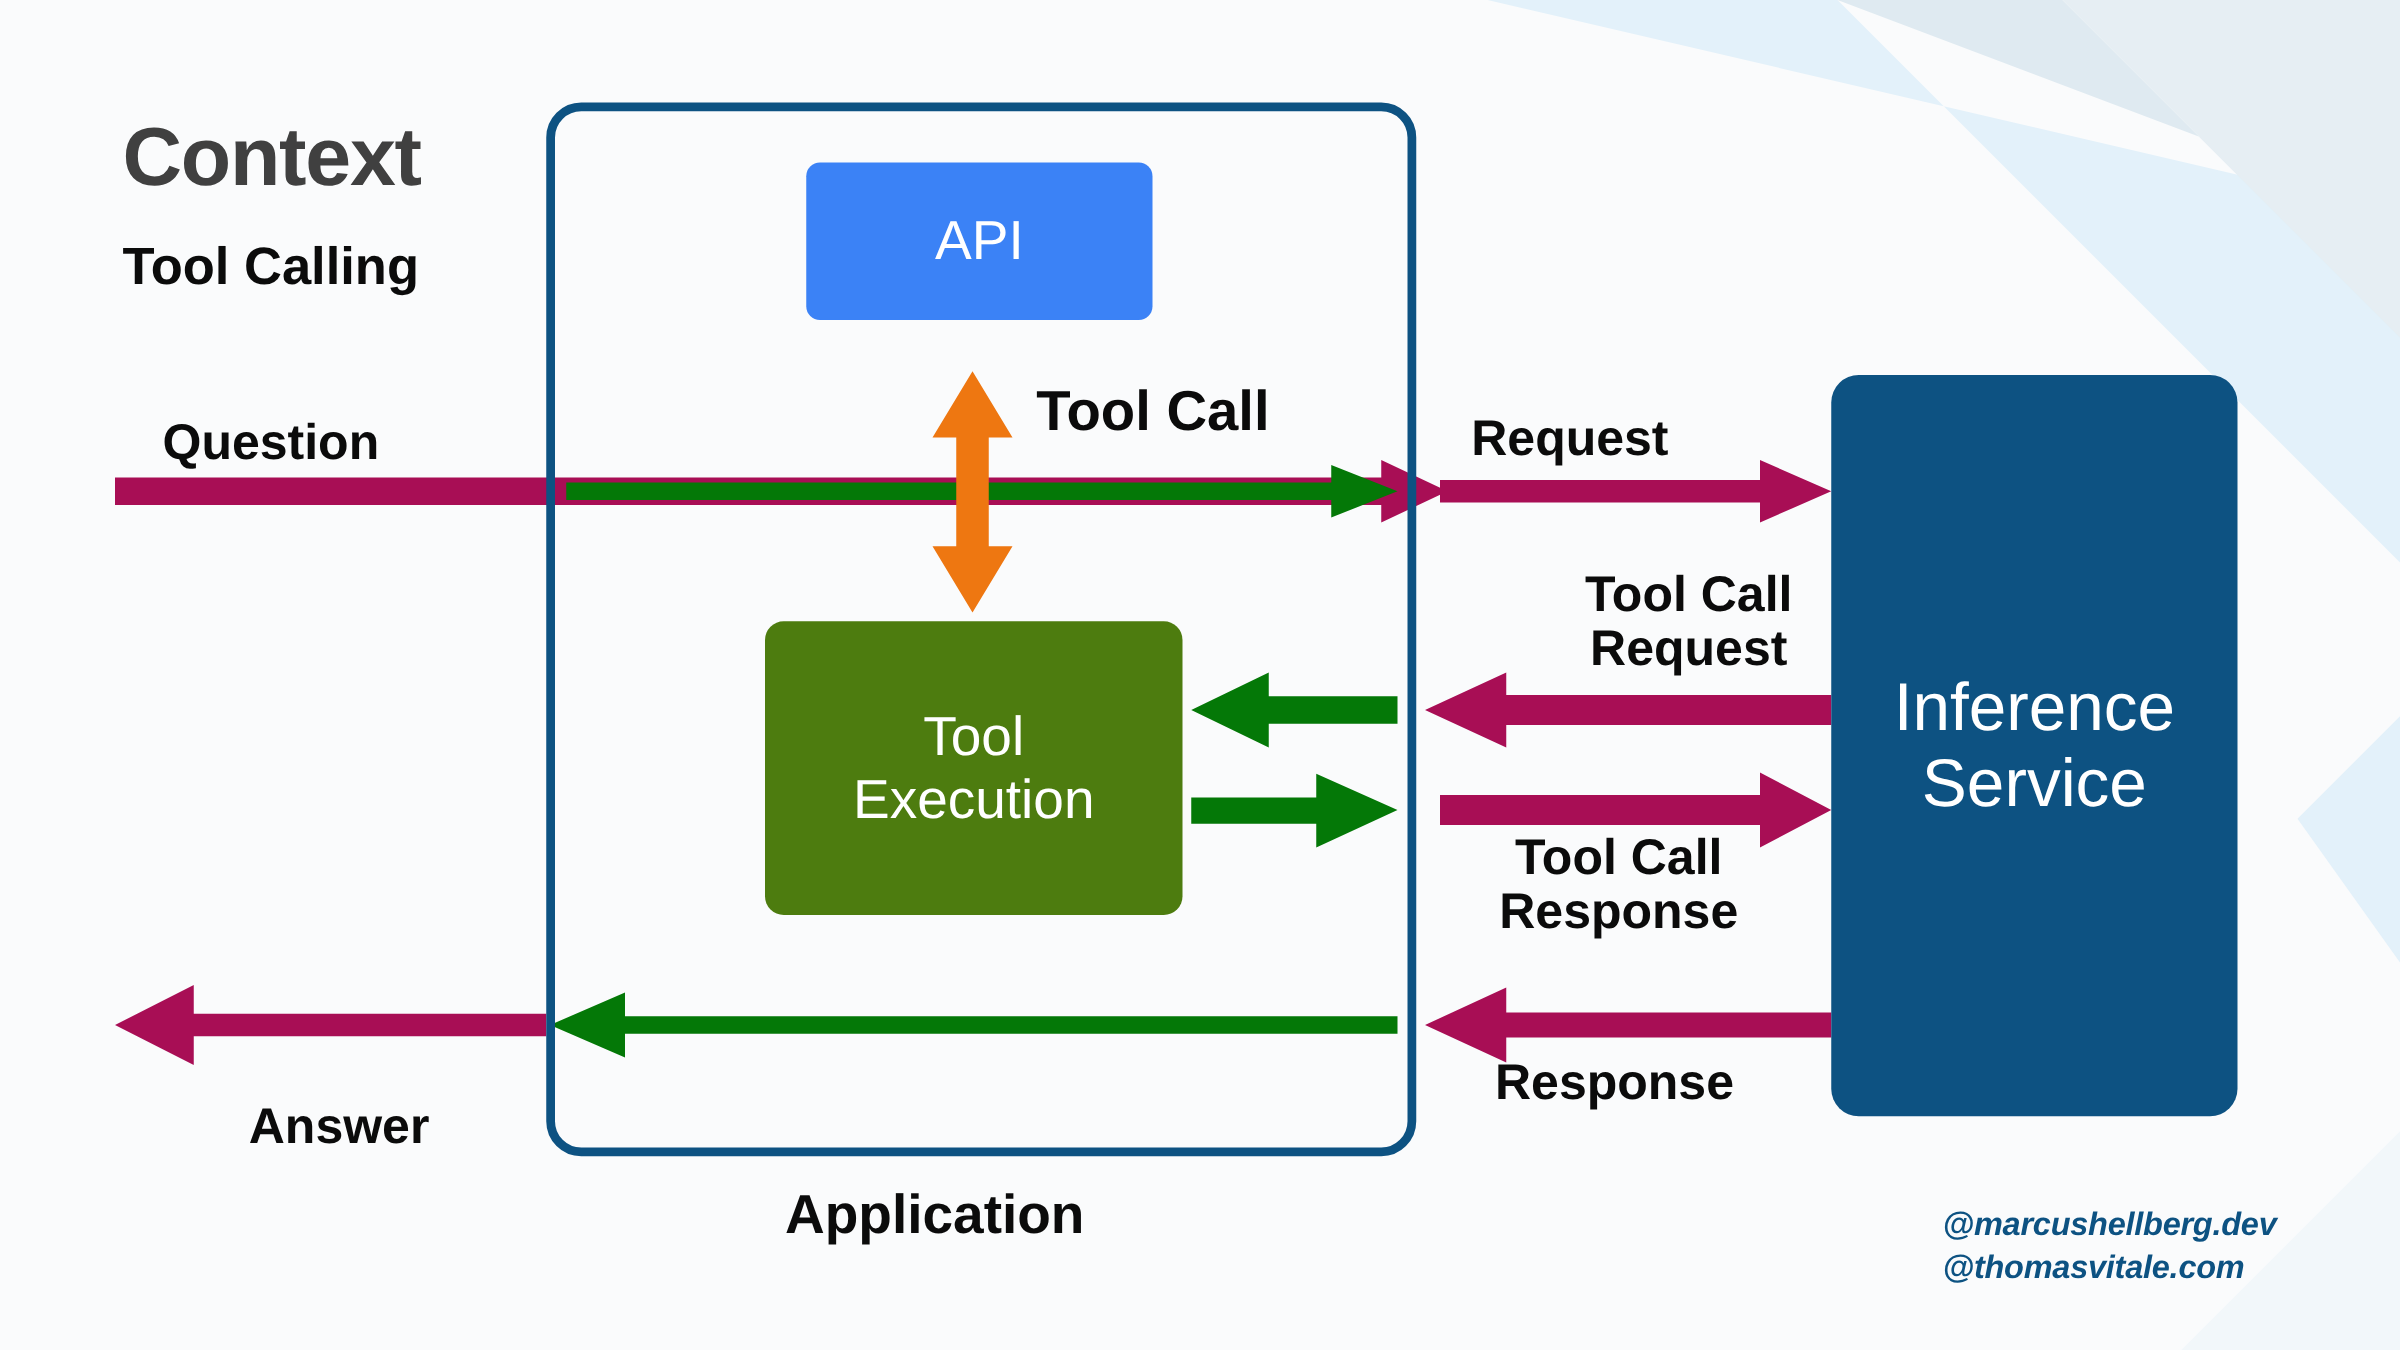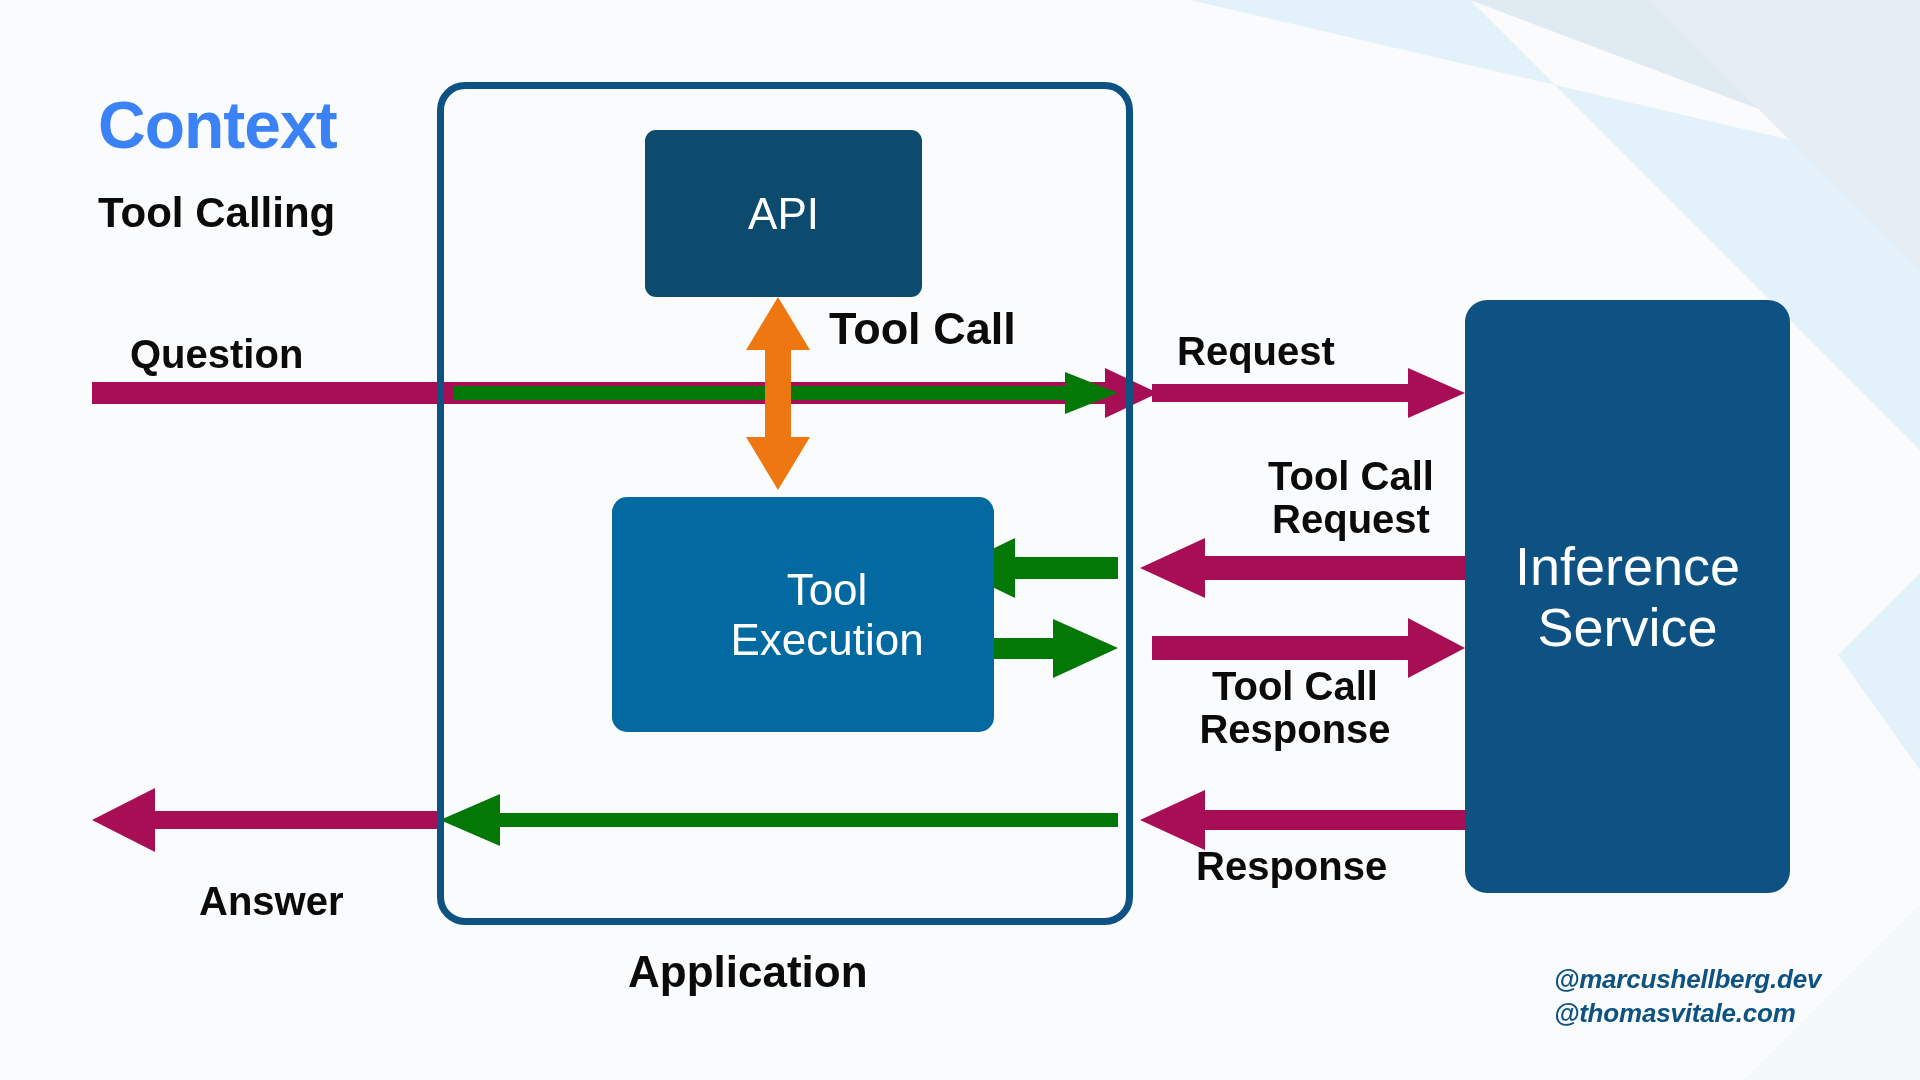--- a/index.html
+++ b/index.html
@@ -11,46 +11,45 @@
     position:relative;
   }
   #stage{position:absolute;left:0;top:0;width:1920px;height:1080px;}
   .bg-svg{position:absolute;left:0;top:0;width:1920px;height:1080px;}
   .layer{position:absolute;left:0;top:0;width:1920px;height:1080px;}
 
   
   .title-main{
     position:absolute;left:98px;top:92px;
     font-size:66px;font-weight:bold;letter-spacing:-1px;
-    color:#3b82f6;line-height:1;
+    color:#404040;line-height:1;
   }
   .title-sub{
     position:absolute;left:98px;top:192px;
     font-size:42px;font-weight:bold;
     color:#0b0b0b;line-height:1;
   }
 
   
   .box{position:absolute;display:flex;align-items:center;justify-content:center;
        text-align:center;color:#ffffff;line-height:1.12;}
   .app-box{
     position:absolute;left:437px;top:82px;width:696px;height:843px;
     border:7px solid #0d5282;border-radius:28px;
     background:transparent;box-sizing:border-box;
   }
   .api-box{
-    left:645px;top:130px;width:277px;height:167px;
-    background:#0c4a6e;border-radius:11px;
+    left:645px;top:130px;width:277px;height:126px;
+    background:#3b82f6;border-radius:11px;
     font-size:44px;
   }
   .tool-box{
     left:612px;top:497px;width:334px;height:235px;
-    background:#0369a1;border-radius:15px;
+    background:#4d7c0f;border-radius:15px;
     font-size:44px;
-    padding-left:48px;
   }
   .inference-box{
     left:1465px;top:300px;width:325px;height:593px;
     background:#0d5282;border-radius:22px;
     font-size:54px;
   }
 
   
   .lbl{position:absolute;font-weight:bold;color:#0b0b0b;line-height:1.08;}
   .lbl-question{left:130px;top:333px;font-size:40px;}

